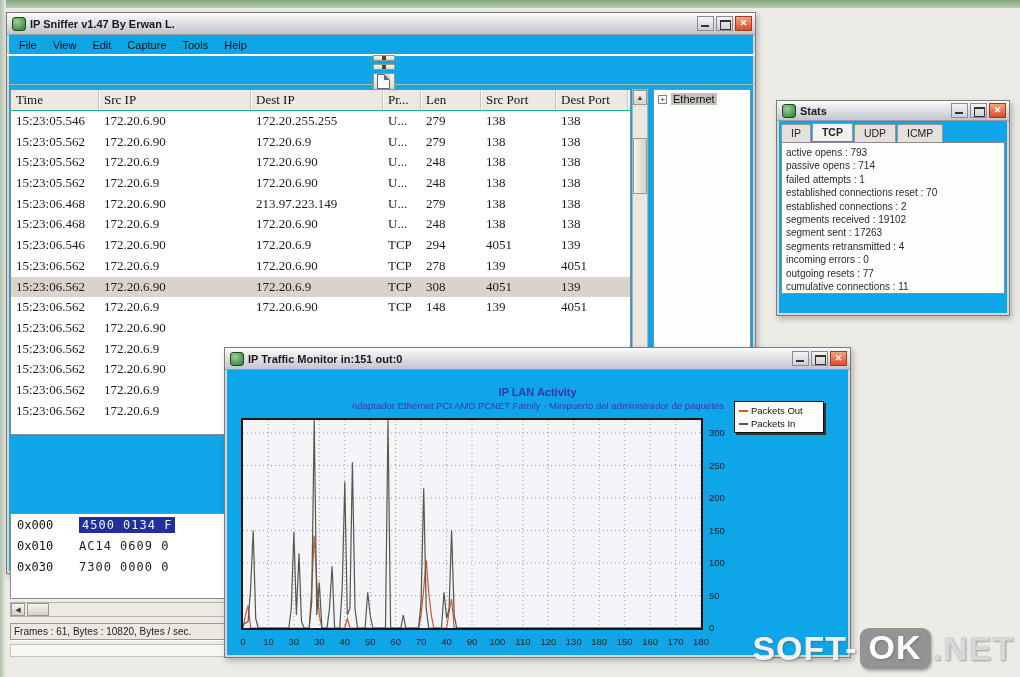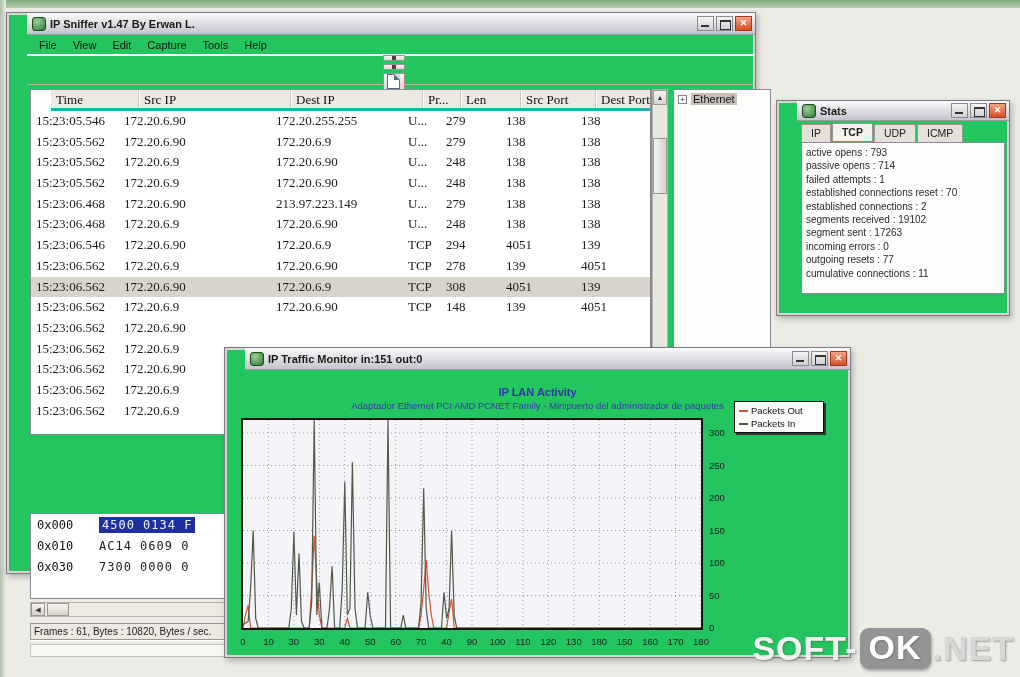--- a/index.html
+++ b/index.html
@@ -4,22 +4,22 @@
 <style>
   * { margin:0; padding:0; box-sizing:border-box; }
   html,body { width:1020px; height:677px; }
   body { font-family:"Liberation Sans", sans-serif; background:#ecebe6; position:relative; overflow:hidden; }
   .topstrip { position:absolute; left:0; top:0; width:100%; height:8px;
     background:linear-gradient(#7fa87f,#b9ccb4); }
   .leftstrip { position:absolute; left:0; top:0; width:6px; height:100%;
     background:linear-gradient(90deg,#aebfa9,#ecebe6); }
 
   
-  .win { position:absolute; background:#22c55e; border:1px solid #7b7b84;
-    box-shadow:0 0 0 2px #d8d5ce inset, 2px 3px 6px rgba(0,0,0,.25);padding-left:20px; }
+  .win { position:absolute; background:#0ea5e9; border:1px solid #7b7b84;
+    box-shadow:0 0 0 2px #d8d5ce inset, 2px 3px 6px rgba(0,0,0,.25); }
   .titlebar { height:22px; display:flex; align-items:center; padding:0 3px 0 5px;
     background:linear-gradient(#fbfbfa,#d9d9e0 60%,#c4c4cf);
     border-bottom:1px solid #9a9aa4; }
   .titlebar .appicon { width:14px; height:14px; border-radius:3px; margin-right:4px;
     background:radial-gradient(circle at 35% 30%, #9cd09c, #2f7a2f); border:1px solid #1d4d1d; flex:none; }
   .titletext { font-size:11px; font-weight:bold; color:#1a1a1a; white-space:nowrap; overflow:hidden; flex:1; }
   .winbtns { display:flex; gap:2px; flex:none; }
   .wbtn { width:17px; height:15px; border:1px solid #8a8a94; background:linear-gradient(#f4f4f2,#cfcfd4);
     font-size:9px; line-height:13px; text-align:center; color:#222; position:relative; }
   .wbtn.min::after { content:""; position:absolute; left:3px; bottom:3px; width:8px; height:2px; background:#333; }
@@ -51,21 +51,21 @@
   .foldericon::before { content:""; position:absolute; left:0; top:-4px; width:8px; height:3px;
     background:#e7c35a; border:1px solid #9a7420; border-bottom:none; }
   .floppyicon { width:14px; height:14px; background:#39476a; position:relative; }
   .floppyicon::before { content:""; position:absolute; left:3px; top:0; width:8px; height:5px; background:#c9d2e0; }
   .floppyicon::after { content:""; position:absolute; left:2px; bottom:0; width:10px; height:6px; background:#e8e8e8; }
 
   .content { position:relative; height:489px; }
   
   .ptable { position:absolute; left:3px; top:4px; width:621px; height:346px; background:#fff;
     border:1px solid #8a8a94; font-family:"Liberation Serif", serif; font-size:13px; overflow:hidden; }
-  .phead { display:flex; height:21px; background:#ece9e2; border-bottom:3px solid #14b8a6;margin-left:20px; }
+  .phead { display:flex; height:21px; background:#ece9e2; border-bottom:1px solid #14b8a6; }
   .phead .hc { border-right:1px solid #c9c6bd; box-shadow:1px 0 0 #fff; padding:2px 2px 0 5px;
     white-space:nowrap; overflow:hidden; color:#111; }
   .prow { display:flex; height:20.7px; color:#1a1a1a; }
   .prow.sel { background:#d8d4cb; }
   .prow .c { padding:2px 2px 0 5px; white-space:nowrap; overflow:hidden; }
   .cw0{width:88px;flex:none;} .cw1{width:152px;flex:none;} .cw2{width:132px;flex:none;}
   .cw3{width:38px;flex:none;} .cw4{width:60px;flex:none;} .cw5{width:75px;flex:none;} .cw6{width:72px;flex:none;}
   .vscroll { position:absolute; left:625px; top:4px; width:16px; height:346px; background:#e9e7e0;
     border:1px solid #b5b2aa; }
   .sbtn { width:14px; height:15px; background:linear-gradient(#f6f5f2,#d5d2ca); border:1px solid #9b988f;
@@ -381,20 +381,21 @@
       <span class="tab">ICMP</span>
     </div>
   <div class="statsbody" id="statslines">
       <div>active opens : 793</div>
       <div>passive opens : 714</div>
       <div>failed attempts : 1</div>
       <div>established connections reset : 70</div>
       <div>established connections : 2</div>
       <div>segments received : 19102</div>
       <div>segment sent : 17263</div>
+      <div>segments retransmitted : 4</div>
       <div>incoming errors : 0</div>
       <div>outgoing resets : 77</div>
       <div>cumulative connections : 11</div>
     </div>
 </section>
 
 <section class="win" id="mon-win">
   <div class="titlebar">
     <span class="appicon"></span>
     <span class="titletext">IP Traffic Monitor in:151 out:0</span>

